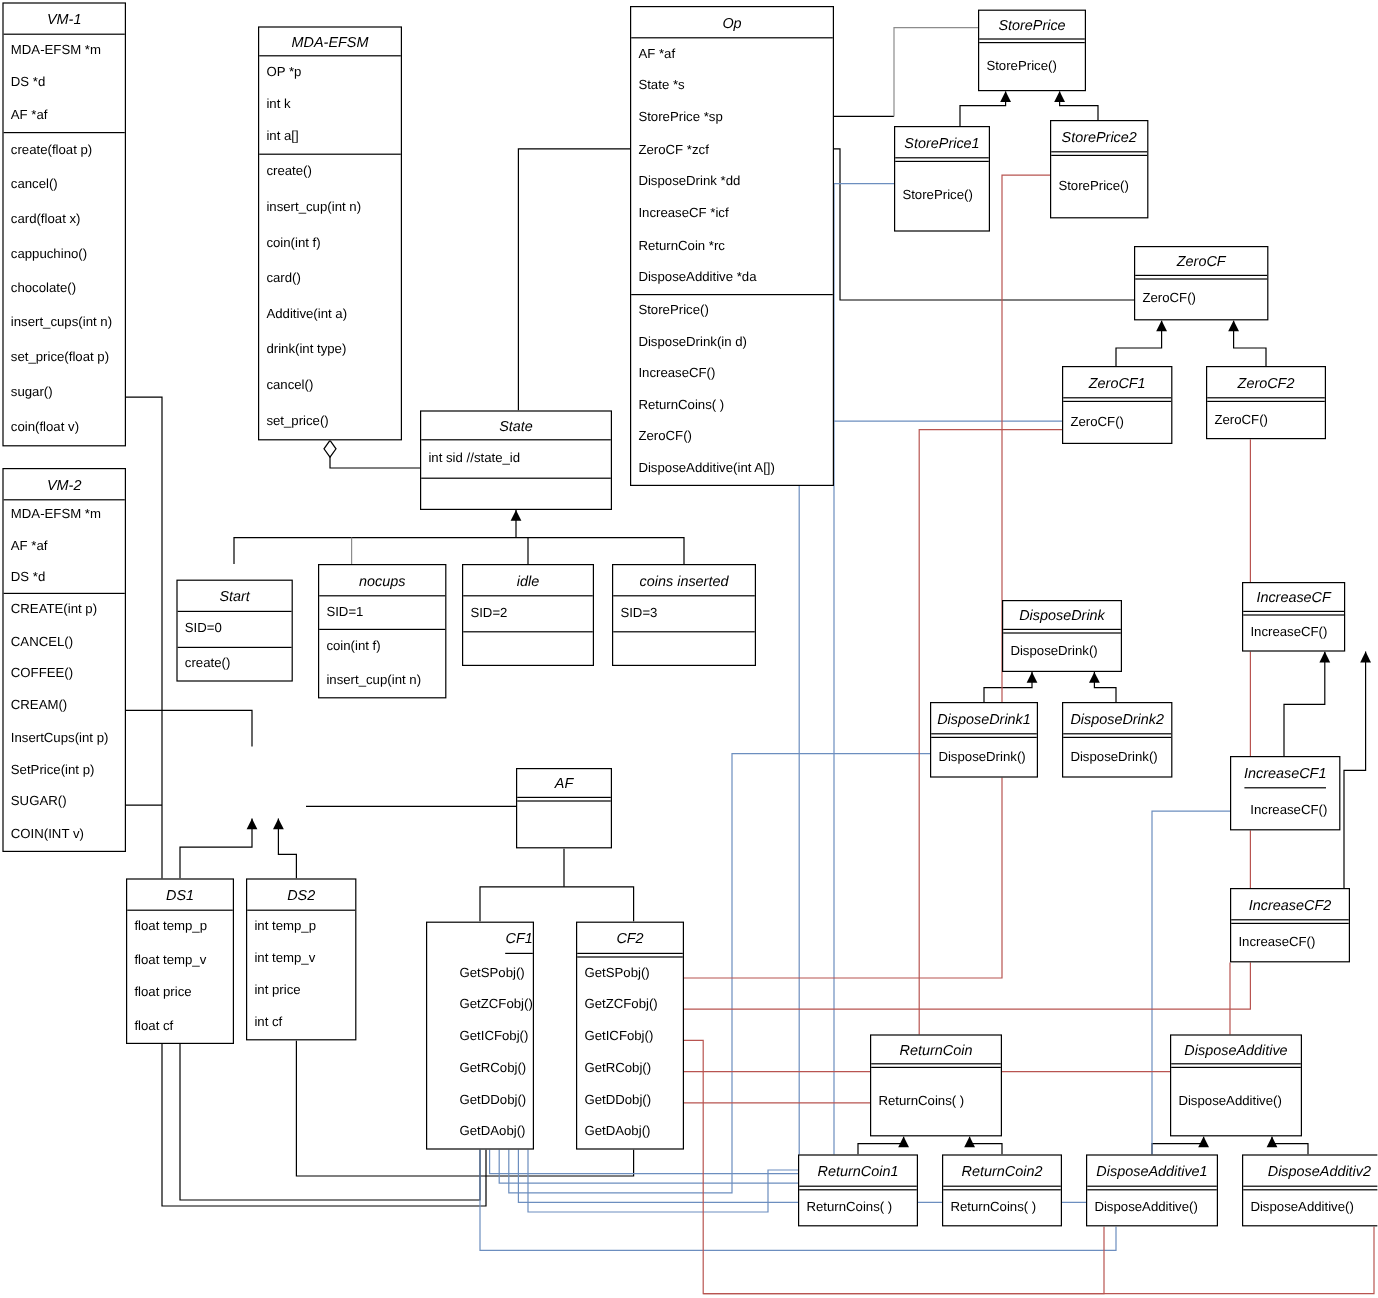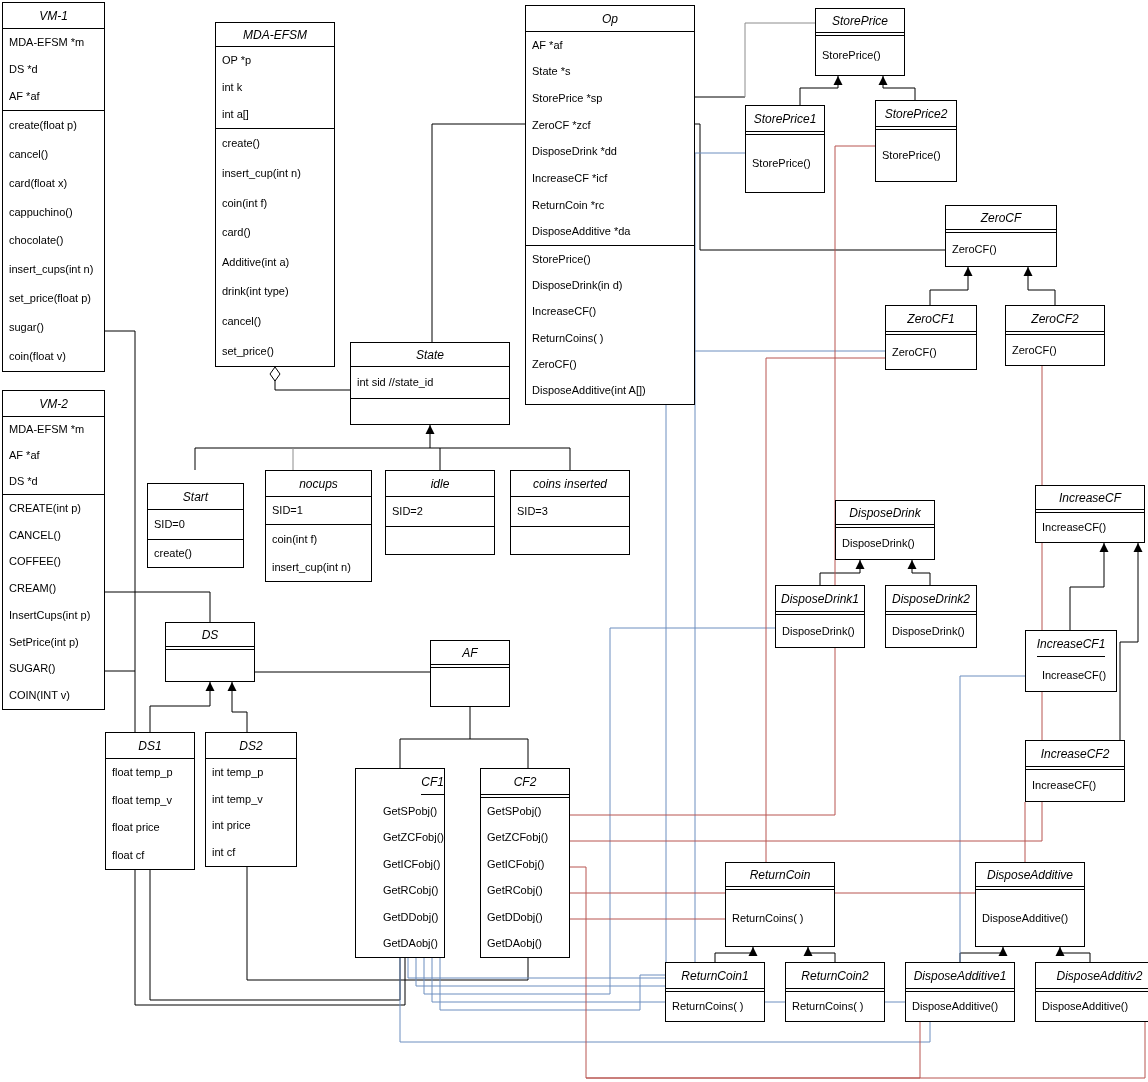--- a/index.html
+++ b/index.html
@@ -253,45 +253,40 @@
         <div class="uml-row">DisposeDrink()</div>
       </div>
     </div>
     <div class="uml-box" style="left: 885px; top: 585px; width: 92px; height: 63px;">
       <div class="uml-title" style="height: 26px;">DisposeDrink2</div>
       <div class="uml-dsep"></div>
       <div class="uml-section" style="flex: 1 1 auto;">
         <div class="uml-row">DisposeDrink()</div>
       </div>
     </div>
-    <div class="uml-box" style="left: 1035px; top: 485px; width: 110px; height: 58px;">
+    <div class="uml-box" style="left: 1035px; top: 485px; width: 86px; height: 58px;">
       <div class="uml-title" style="height: 24px;">IncreaseCF</div>
       <div class="uml-dsep"></div>
       <div class="uml-section" style="flex: 1 1 auto;">
         <div class="uml-row">IncreaseCF()</div>
       </div>
     </div>
     <div class="uml-box" style="left: 1025px; top: 630px; width: 92px; height: 62px; align-items: center;">
       <div class="uml-title" style="height: 26px;">IncreaseCF1</div>
       <div class="uml-dsep"></div>
       <div class="uml-section" style="flex: 1 1 auto;">
         <div class="uml-row">IncreaseCF()</div>
       </div>
     </div>
     <div class="uml-box" style="left: 1025px; top: 740px; width: 100px; height: 62px;">
       <div class="uml-title" style="height: 26px;">IncreaseCF2</div>
       <div class="uml-dsep"></div>
       <div class="uml-section" style="flex: 1 1 auto;">
         <div class="uml-row">IncreaseCF()</div>
       </div>
-    </div>
-    <div class="uml-box" style="left: 165px; top: 622px; width: 90px; height: 60px;">
-      <div class="uml-title" style="height: 24px;">DS</div>
-      <div class="uml-dsep"></div>
-      <div class="uml-section" style="flex: 1 1 auto;"></div>
     </div>
     <div class="uml-box" style="left: 430px; top: 640px; width: 80px; height: 67px;">
       <div class="uml-title" style="height: 24px;">AF</div>
       <div class="uml-dsep"></div>
       <div class="uml-section" style="flex: 1 1 auto;"></div>
     </div>
     <div class="uml-box" style="left: 105px; top: 732px; width: 90px; height: 138px;">
       <div class="uml-title" style="height: 26px;">DS1</div>
       <div class="uml-section" style="flex: 1 1 auto;">
         <div class="uml-row">float temp_p</div>

